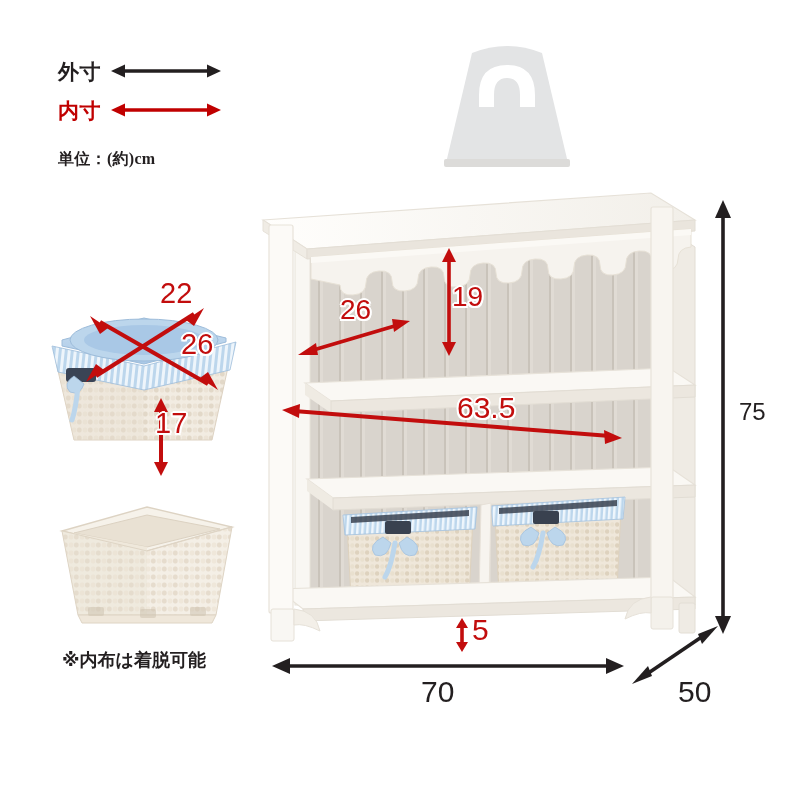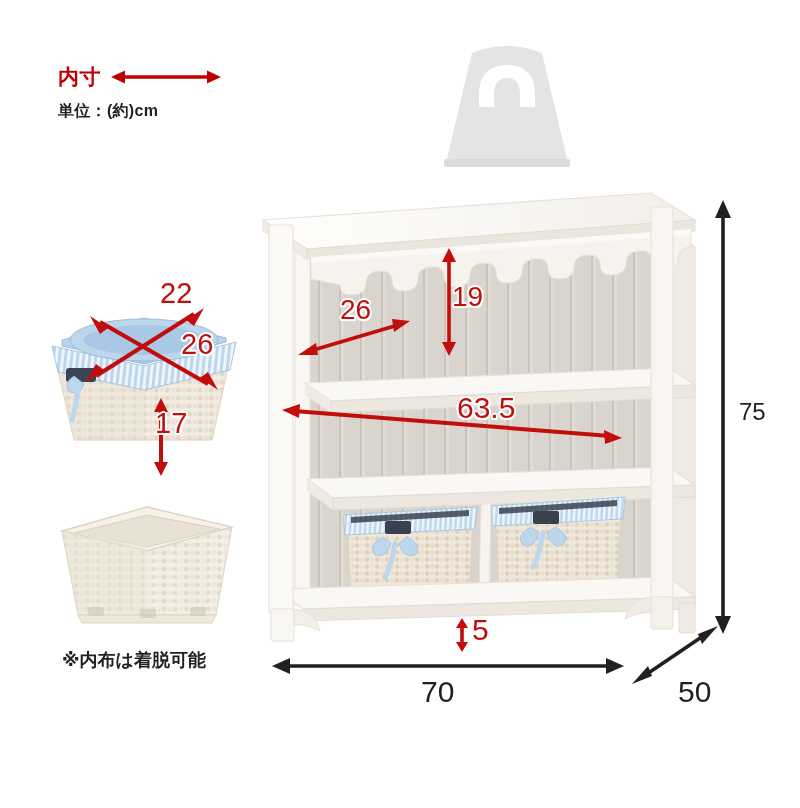--- a/index.html
+++ b/index.html
@@ -35,31 +35,39 @@
 
   svg{display:block;overflow:visible;}
 </style>
 </head>
 <body>
 
 <div id="stage">
 
   <div class="abs" style="left:58px;top:58px;">
 
-
-    <div class="legend-row" style="margin-top:6px;font-family:Liberation Serif, serif;">
+    <div class="legend-row">
+      <span class="legend-label outer">外寸</span>
+      <svg width="110" height="20" viewBox="0 0 110 20">
+        <line x1="12" y1="10" x2="98" y2="10" stroke="#231f20" stroke-width="3.4"></line>
+        <polygon points="0,10 14,3.5 14,16.5" fill="#231f20"></polygon>
+        <polygon points="110,10 96,3.5 96,16.5" fill="#231f20"></polygon>
+      </svg>
+    </div>
+
+    <div class="legend-row" style="margin-top:13px;">
       <span class="legend-label inner">内寸</span>
       <svg width="110" height="20" viewBox="0 0 110 20">
         <line x1="12" y1="10" x2="98" y2="10" stroke="#c00000" stroke-width="3.4"></line>
         <polygon points="0,10 14,3.5 14,16.5" fill="#c00000"></polygon>
         <polygon points="110,10 96,3.5 96,16.5" fill="#c00000"></polygon>
       </svg>
     </div>
 
-    <div style="margin-top:11px;">
+    <div style="margin-top:26px;font-family:Liberation Serif, serif;">
       <span class="legend-unit">単位：(約)cm</span>
     </div>
   </div>
 
   <div class="abs" style="left:432px;top:45px;">
     <svg width="150" height="125" viewBox="0 0 150 125">
       <path d="M40 8 Q75 -6 110 8 L136 118 L14 118 Z" fill="#e3e4e5"></path>
       <path d="M47 62 L47 50 Q47 20 75 20 Q103 20 103 50 L103 62 L88 62 L88 50
                Q88 33 75 33 Q62 33 62 50 L62 62 Z" fill="#ffffff"></path>
       <rect x="12" y="114" width="126" height="8" rx="2" fill="#dcdbd9"></rect>

